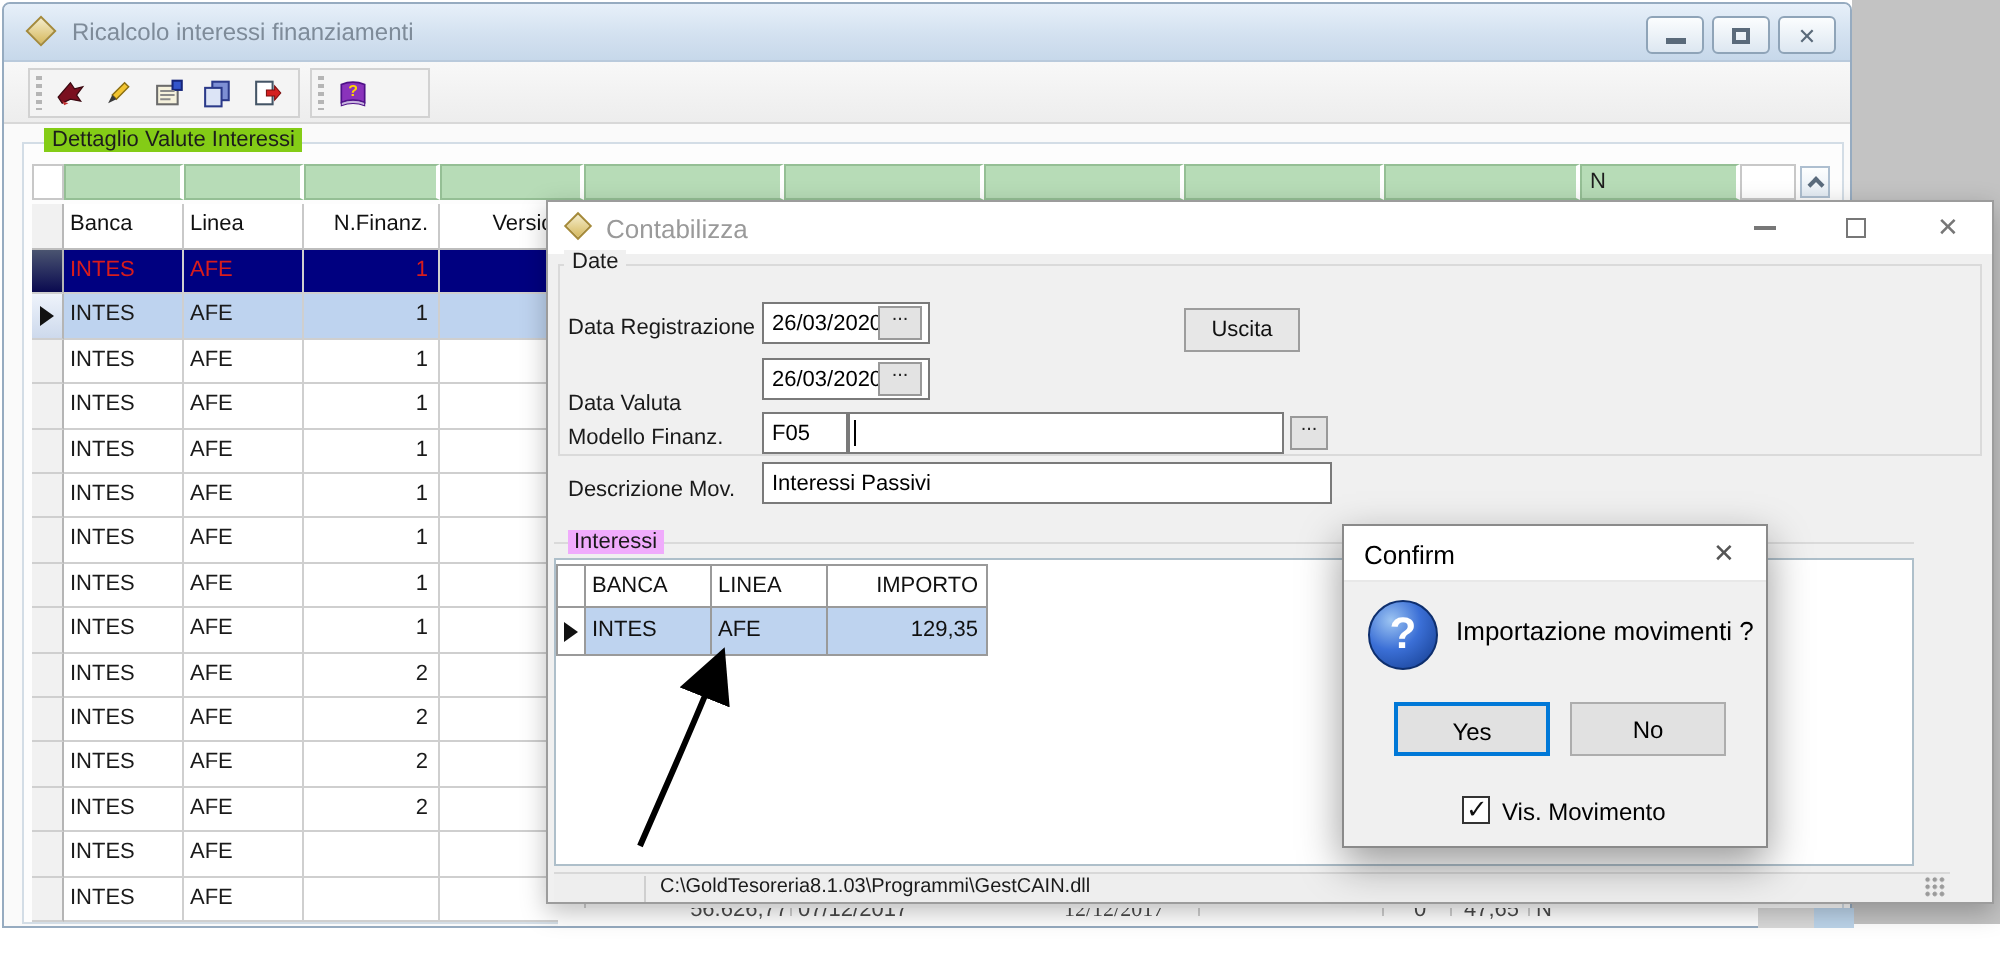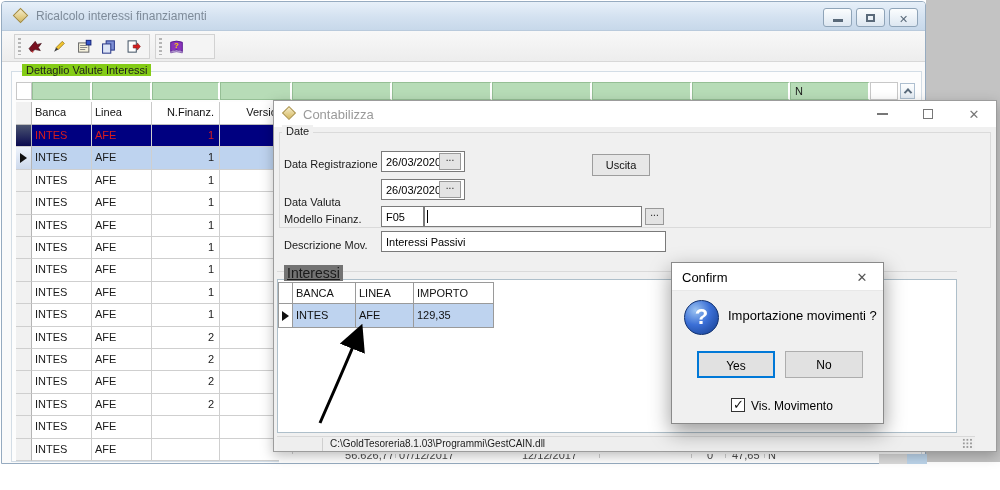--- a/index.html
+++ b/index.html
@@ -81,21 +81,21 @@
   .row.selected-light .sel { background:linear-gradient(180deg,#eef3fb,#cdd9ec); }
   .row.selected-light .sel::after { content:""; position:absolute; left:4px; top:50%;
     margin-top:-5px; border-left:7px solid #111; border-top:5px solid transparent;
     border-bottom:5px solid transparent; }
 
   
   .clipped { left:277px; top:452px; width:621px; height:9px; background:#fff;
     overflow:hidden; z-index:2; font-size:11px; color:#4a4a4a; }
   .clipped span { position:absolute; top:-5px; white-space:nowrap; }
   .cr0 { left:20px; width:95px; text-align:right; }
-  .cr1 { left:120px; } .cr2 { left:243px; }
+  .cr1 { left:120px; } .cr2 { left:253px;font-family:Liberation Serif, serif; }
   .cr3 { left:340px; width:66px; text-align:right;margin-top:20px; }
   .cr4 { left:428px; } .cr5 { left:453px; } .cr6 { left:489px; }
   .vl { position:absolute; top:0; width:1px; height:9px; background:#cfcfcf; }
   .corner-blue { left:905px; top:452px; width:20px; height:10px; background:#bcd4ea; z-index:2; }
   .corner-gray { left:877px; top:452px; width:28px; height:10px; background:#d9d9d9; z-index:2; }
 
   
   #contab { left:273px; top:100px; width:724px; height:352px; background:#f0f0f0;
     border:1px solid #9c9c9c; box-shadow:0 4px 12px rgba(0,0,0,.25); z-index:5; }
   .dlg-titlebar { left:0; top:0; width:100%; height:26px; background:#ffffff; }
@@ -113,39 +113,39 @@
 
   .flabel { position:absolute; z-index:7; font-size:11px; color:#1a1a1a; }
   .field { position:absolute; z-index:7; background:#fff; border:1px solid #7a7a7a;
     font-size:11px; color:#000; padding:4px 0 0 4px; white-space:nowrap; overflow:hidden; }
   .dots-btn { position:absolute; z-index:8; background:#e3e3e3; border:1px solid #999;
     font-size:10px; line-height:8px; text-align:center; color:#222; }
   .caret { position:absolute; z-index:8; width:1px; height:13px; background:#000; }
   .push-btn { position:absolute; z-index:7; background:#e7e7e7; border:1px solid #9d9d9d;
     font-size:11px; color:#111; text-align:center; padding-top:4px; }
 
-  .int-label { position:absolute; left:284px; top:265px; font-size:14px; color:#1a1a1a; z-index:7;
-    background:#737373; padding:0 3px;text-decoration:underline; }
+  .int-label { position:absolute; left:284px; top:265px; font-size:11px; color:#1a1a1a; z-index:7;
+    background:#f0abfc; padding:0 3px; }
   .int-line { position:absolute; left:277px; top:271px; width:680px; height:1px; background:#dadada; z-index:6; }
   .int-box { position:absolute; left:277px; top:279px; width:680px; height:154px;
     background:#ffffff; border:1px solid #aebfca; z-index:6; }
 
   .igrid { position:absolute; left:278px; top:282px; z-index:7; font-size:11px; }
   .ig-hdr, .ig-row { display:flex; }
   .ig-hdr .c { background:#fff; border:1px solid #9a9a9a; border-left:none;
     padding:4px 3px 0 3px; height:22px; color:#111; }
   .ig-hdr .c:first-child { border-left:1px solid #9a9a9a; }
   .ig-row .c { border:1px solid #9a9a9a; border-left:none; border-top:none;
     padding:5px 3px 0 3px; height:24px; background:#bed3ef; color:#111; }
   .ig-row .c:first-child { border-left:1px solid #9a9a9a; background:#fff; position:relative; }
   .ig-row .c:first-child::after { content:""; position:absolute; left:3px; top:50%;
     margin-top:-5px; border-left:7px solid #111; border-top:5px solid transparent;
     border-bottom:5px solid transparent; }
   .iw-sel { width:15px; } .iw-banca { width:63px; } .iw-linea { width:58px; }
-  .iw-imp { width:80px; padding-right:4px !important; }
+  .iw-imp { width:80px; text-align:right; padding-right:4px !important; }
 
   .statusbar { position:absolute; left:277px; top:436px; width:698px; height:15px;
     background:#eeeeee; border-top:1px solid #d8d8d8; z-index:7; }
   .status-div { position:absolute; left:45px; top:1px; width:1px; height:13px; background:#cfcfcf; }
   .status-text { position:absolute; left:53px; top:1px; font-size:10px; color:#1a1a1a; }
   .grip-dots { position:absolute; right:2px; bottom:2px; width:11px; height:11px;
     background-image:radial-gradient(circle,#9a9a9a 1px,transparent 1.3px);
     background-size:3.6px 3.6px; }
 
   

